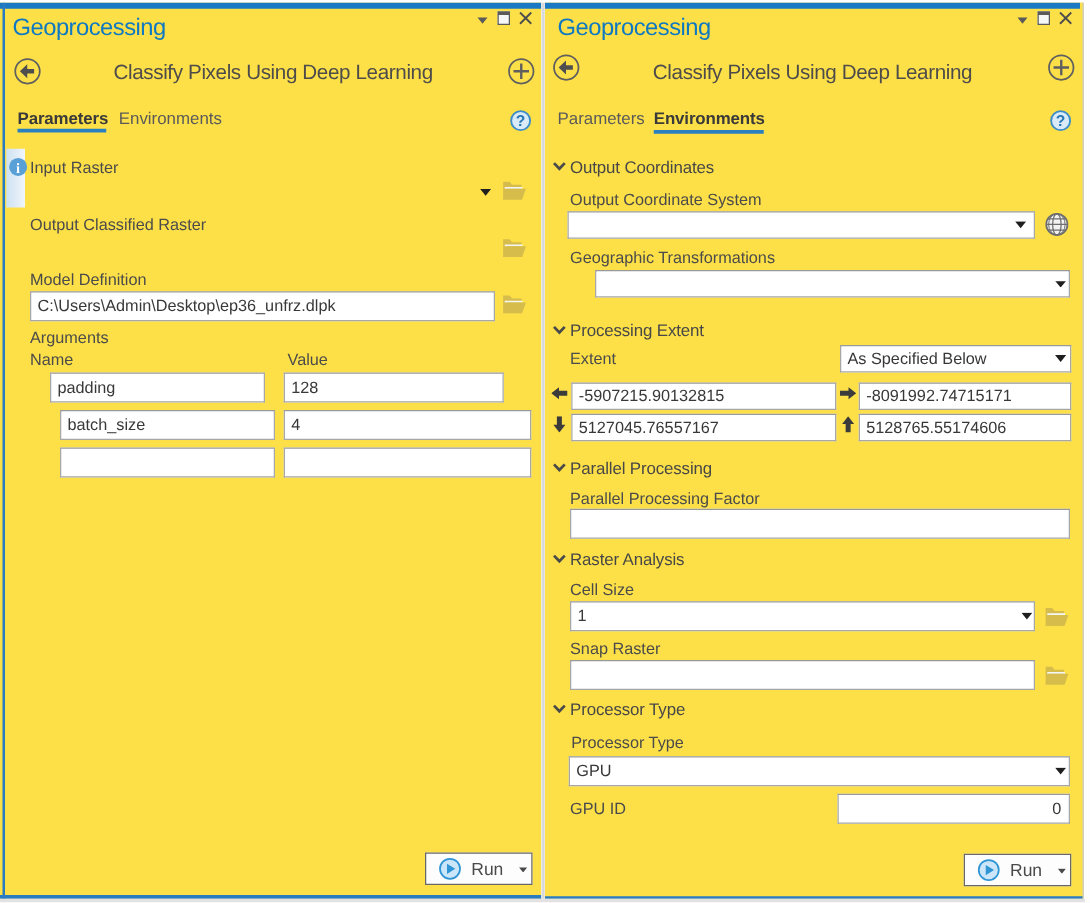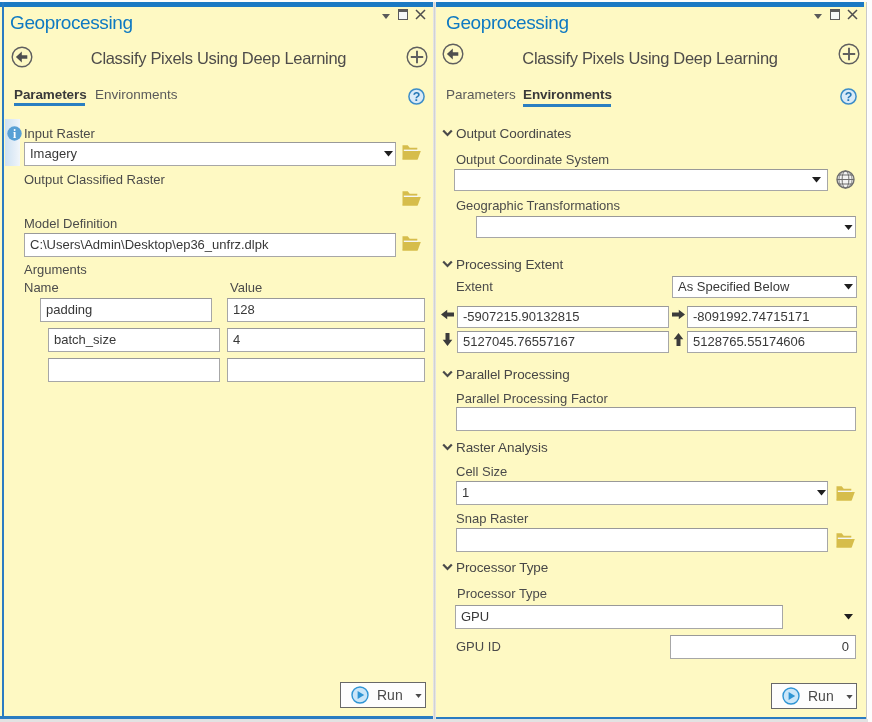--- a/index.html
+++ b/index.html
@@ -1,16 +1,16 @@
 <!DOCTYPE html>
 <html><head><meta charset="utf-8"><style>
 *{margin:0;padding:0;box-sizing:border-box}
 html,body{width:872px;height:722px}
 body{position:relative;font-family:"Liberation Sans",sans-serif;background:#fff;overflow:hidden}
-.panel{position:absolute;top:0;height:719px;background:#fef9c3}
+.panel{position:absolute;top:0;height:719px;background:#fde047}
 .abs{position:absolute}
 .topbar{position:absolute;top:2px;height:5px;background:#1b79c3}
 .ptitle{position:absolute;top:11px;font-size:19px;line-height:24px;color:#0e79c2;letter-spacing:-0.4px}
 .ctitle{position:absolute;top:49px;font-size:16.5px;color:#4e4c4a;text-align:center;letter-spacing:-0.3px}
 .lb{position:absolute;font-size:13px;color:#4b4b4b;white-space:nowrap;line-height:14px}
 .sec{position:absolute;font-size:13.5px;font-weight:normal;color:#474747;white-space:nowrap;letter-spacing:-0.1px}
 .bx{position:absolute;height:24px;background:#fff;border:1px solid #a7a7a7;border-top-color:#999;font-size:13px;color:#383838;line-height:22px;padding-left:5px;white-space:nowrap;overflow:hidden}
 .dar{position:absolute;width:9px;height:5.5px;background:#1f1f1f;clip-path:polygon(0 0,100% 0,50% 100%)}
 .pin{position:absolute;width:0;height:0;border-left:4.8px solid transparent;border-right:4.8px solid transparent;border-top:5.5px solid #5a5a5a}
 .wfloat{position:absolute;width:10px;height:11px;border:1.5px solid #5a5a5a;border-top:3.5px solid #5a5a5a;background:#f5f7f7}
@@ -48,21 +48,20 @@
       <circle cx="8.5" cy="8.5" r="7.6" fill="#d9eaf8" stroke="#3c8dc8" stroke-width="1.5"></circle>
       <text x="8.5" y="12.6" font-size="12.5" font-weight="bold" fill="#2577b5" text-anchor="middle" font-family="Liberation Sans">?</text>
     </svg>
 
   <div class="abs" style="left:5px;top:119px;width:15px;height:47px;background:linear-gradient(to right,#cde2f2,#e6eff8 70%,#f1f6fa)"></div>
   <svg class="abs" style="left:7px;top:126px" width="15" height="15" viewBox="0 0 15 15">
       <circle cx="7.5" cy="7.5" r="7.2" fill="#58a0d5"></circle>
       <text x="7.5" y="12" font-size="11.5" font-weight="bold" fill="#fff" text-anchor="middle" font-family="Liberation Serif">i</text>
     </svg>
   <div class="lb" style="left:24px;top:127px">Input Raster</div>
-  <div class="bx" style="left:24px;top:142px;width:372px">Imagery</div>
   <div class="dar" style="left:384px;top:151px"></div>
   <svg class="abs" style="left:402px;top:144px" width="19" height="16" viewBox="0 0 19 16">
       <path d="M0.5,15.5 L0.5,1.3 L5.7,1.3 L7.7,3.7 L15.3,3.7 L15.3,15.5 Z" fill="#d6bd4b"></path>
       <path d="M1.8,6.3 L16,6.3" stroke="#f5f7f7" stroke-width="1.4"></path>
       <path d="M2.9,7 L18.8,7 L15.7,15.5 L0.5,15.5 Z" fill="#d6bd4b"></path>
     </svg>
   <div class="lb" style="left:24px;top:173px">Output Classified Raster</div>
   <svg class="abs" style="left:402px;top:190px" width="19" height="16" viewBox="0 0 19 16">
       <path d="M0.5,15.5 L0.5,1.3 L5.7,1.3 L7.7,3.7 L15.3,3.7 L15.3,15.5 Z" fill="#d6bd4b"></path>
       <path d="M1.8,6.3 L16,6.3" stroke="#f5f7f7" stroke-width="1.4"></path>
@@ -72,21 +71,21 @@
   <div class="bx" style="left:24px;top:233px;width:372px">C:\Users\Admin\Desktop\ep36_unfrz.dlpk</div>
   <svg class="abs" style="left:402px;top:235px" width="19" height="16" viewBox="0 0 19 16">
       <path d="M0.5,15.5 L0.5,1.3 L5.7,1.3 L7.7,3.7 L15.3,3.7 L15.3,15.5 Z" fill="#d6bd4b"></path>
       <path d="M1.8,6.3 L16,6.3" stroke="#f5f7f7" stroke-width="1.4"></path>
       <path d="M2.9,7 L18.8,7 L15.7,15.5 L0.5,15.5 Z" fill="#d6bd4b"></path>
     </svg>
   <div class="lb" style="left:24px;top:263px">Arguments</div>
   <div class="lb" style="left:24px;top:281px">Name</div>
   <div class="lb" style="left:230px;top:281px">Value</div>
   <div class="bx" style="left:40px;top:298px;width:172px">padding</div>
-  <div class="bx" style="left:227px;top:298px;width:198px">128</div>
+  <div class="bx" style="left:227px;top:298px;width:176px">128</div>
   <div class="bx" style="left:48px;top:328px;width:172px">batch_size</div>
   <div class="bx" style="left:227px;top:328px;width:198px">4</div>
   <div class="bx" style="left:48px;top:358px;width:172px"></div>
   <div class="bx" style="left:227px;top:358px;width:198px"></div>
   <div class="runbtn" style="left:340px">
       <svg style="position:absolute;left:10px;top:3px" width="18" height="18" viewBox="0 0 18 18">
         <circle cx="9" cy="9" r="8" fill="#cbe6f8" stroke="#2f95d4" stroke-width="1.4"></circle>
         <path d="M6.6,4.9 L13.2,9 L6.6,13.1 Z" fill="#2f95d4"></path>
       </svg>
       <div class="runtxt" style="left:36px">Run</div>
@@ -186,21 +185,21 @@
       <path d="M0.5,15.5 L0.5,1.3 L5.7,1.3 L7.7,3.7 L15.3,3.7 L15.3,15.5 Z" fill="#d6bd4b"></path>
       <path d="M1.8,6.3 L16,6.3" stroke="#f5f7f7" stroke-width="1.4"></path>
       <path d="M2.9,7 L18.8,7 L15.7,15.5 L0.5,15.5 Z" fill="#d6bd4b"></path>
     </svg>
 
   <svg class="abs" style="left:6px;top:563px" width="11" height="8">
       <path d="M1.2,1.5 L5.5,6 L9.8,1.5" stroke="#4a4a4a" stroke-width="2.2" fill="none"></path>
     </svg>
   <div class="sec" style="left:20px;top:560px">Processor Type</div>
   <div class="lb" style="left:21px;top:587px">Processor Type</div>
-  <div class="bx" style="left:19px;top:605px;width:328px">GPU</div>
+  <div class="bx" style="left:19px;top:605px;width:401px">GPU</div>
   <div class="dar" style="left:408px;top:614px"></div>
   <div class="lb" style="left:20px;top:635px;height:24px;line-height:24px">GPU ID</div>
   <div class="bx" style="left:234px;top:635px;width:186px;text-align:right;padding-right:6px">0</div>
   <div class="runbtn" style="left:335px;top:683px">
       <svg style="position:absolute;left:10px;top:3px" width="18" height="18" viewBox="0 0 18 18">
         <circle cx="9" cy="9" r="8" fill="#cbe6f8" stroke="#2f95d4" stroke-width="1.4"></circle>
         <path d="M6.6,4.9 L13.2,9 L6.6,13.1 Z" fill="#2f95d4"></path>
       </svg>
       <div class="runtxt" style="left:36px">Run</div>
       <div class="dar" style="left:74px;top:10.5px;background:#4a4a4a;width:7px;height:4.5px"></div>

